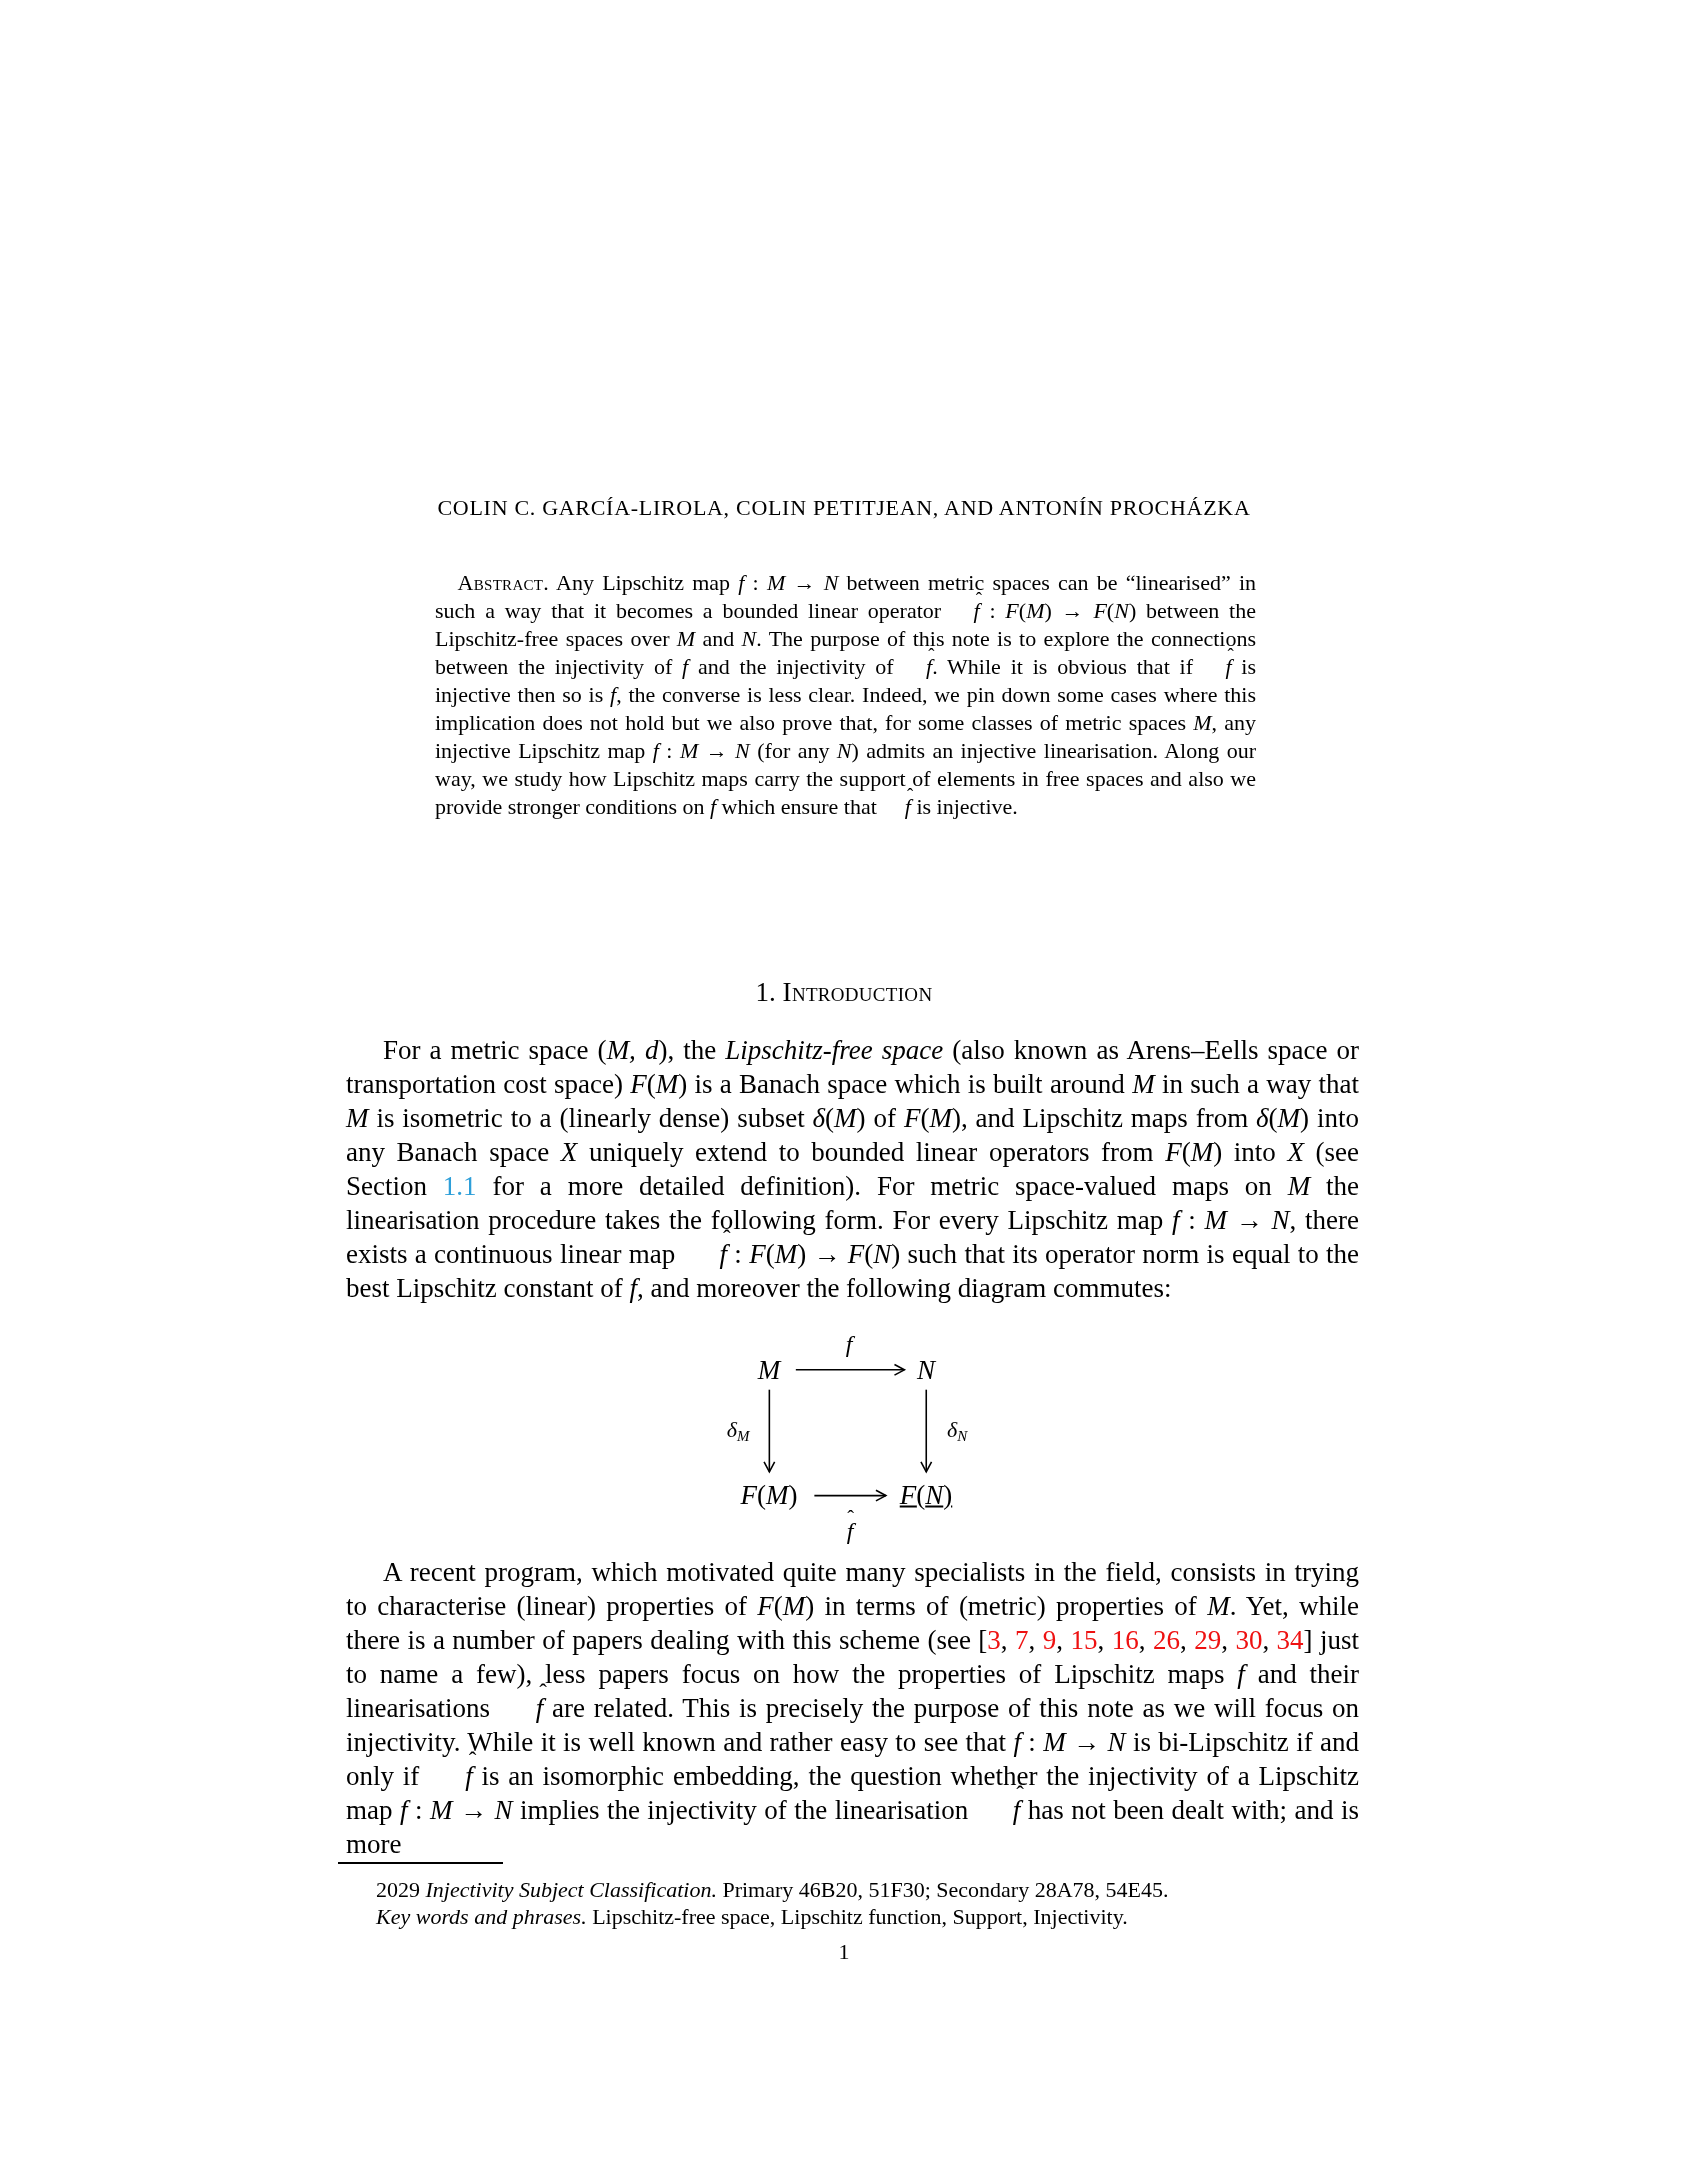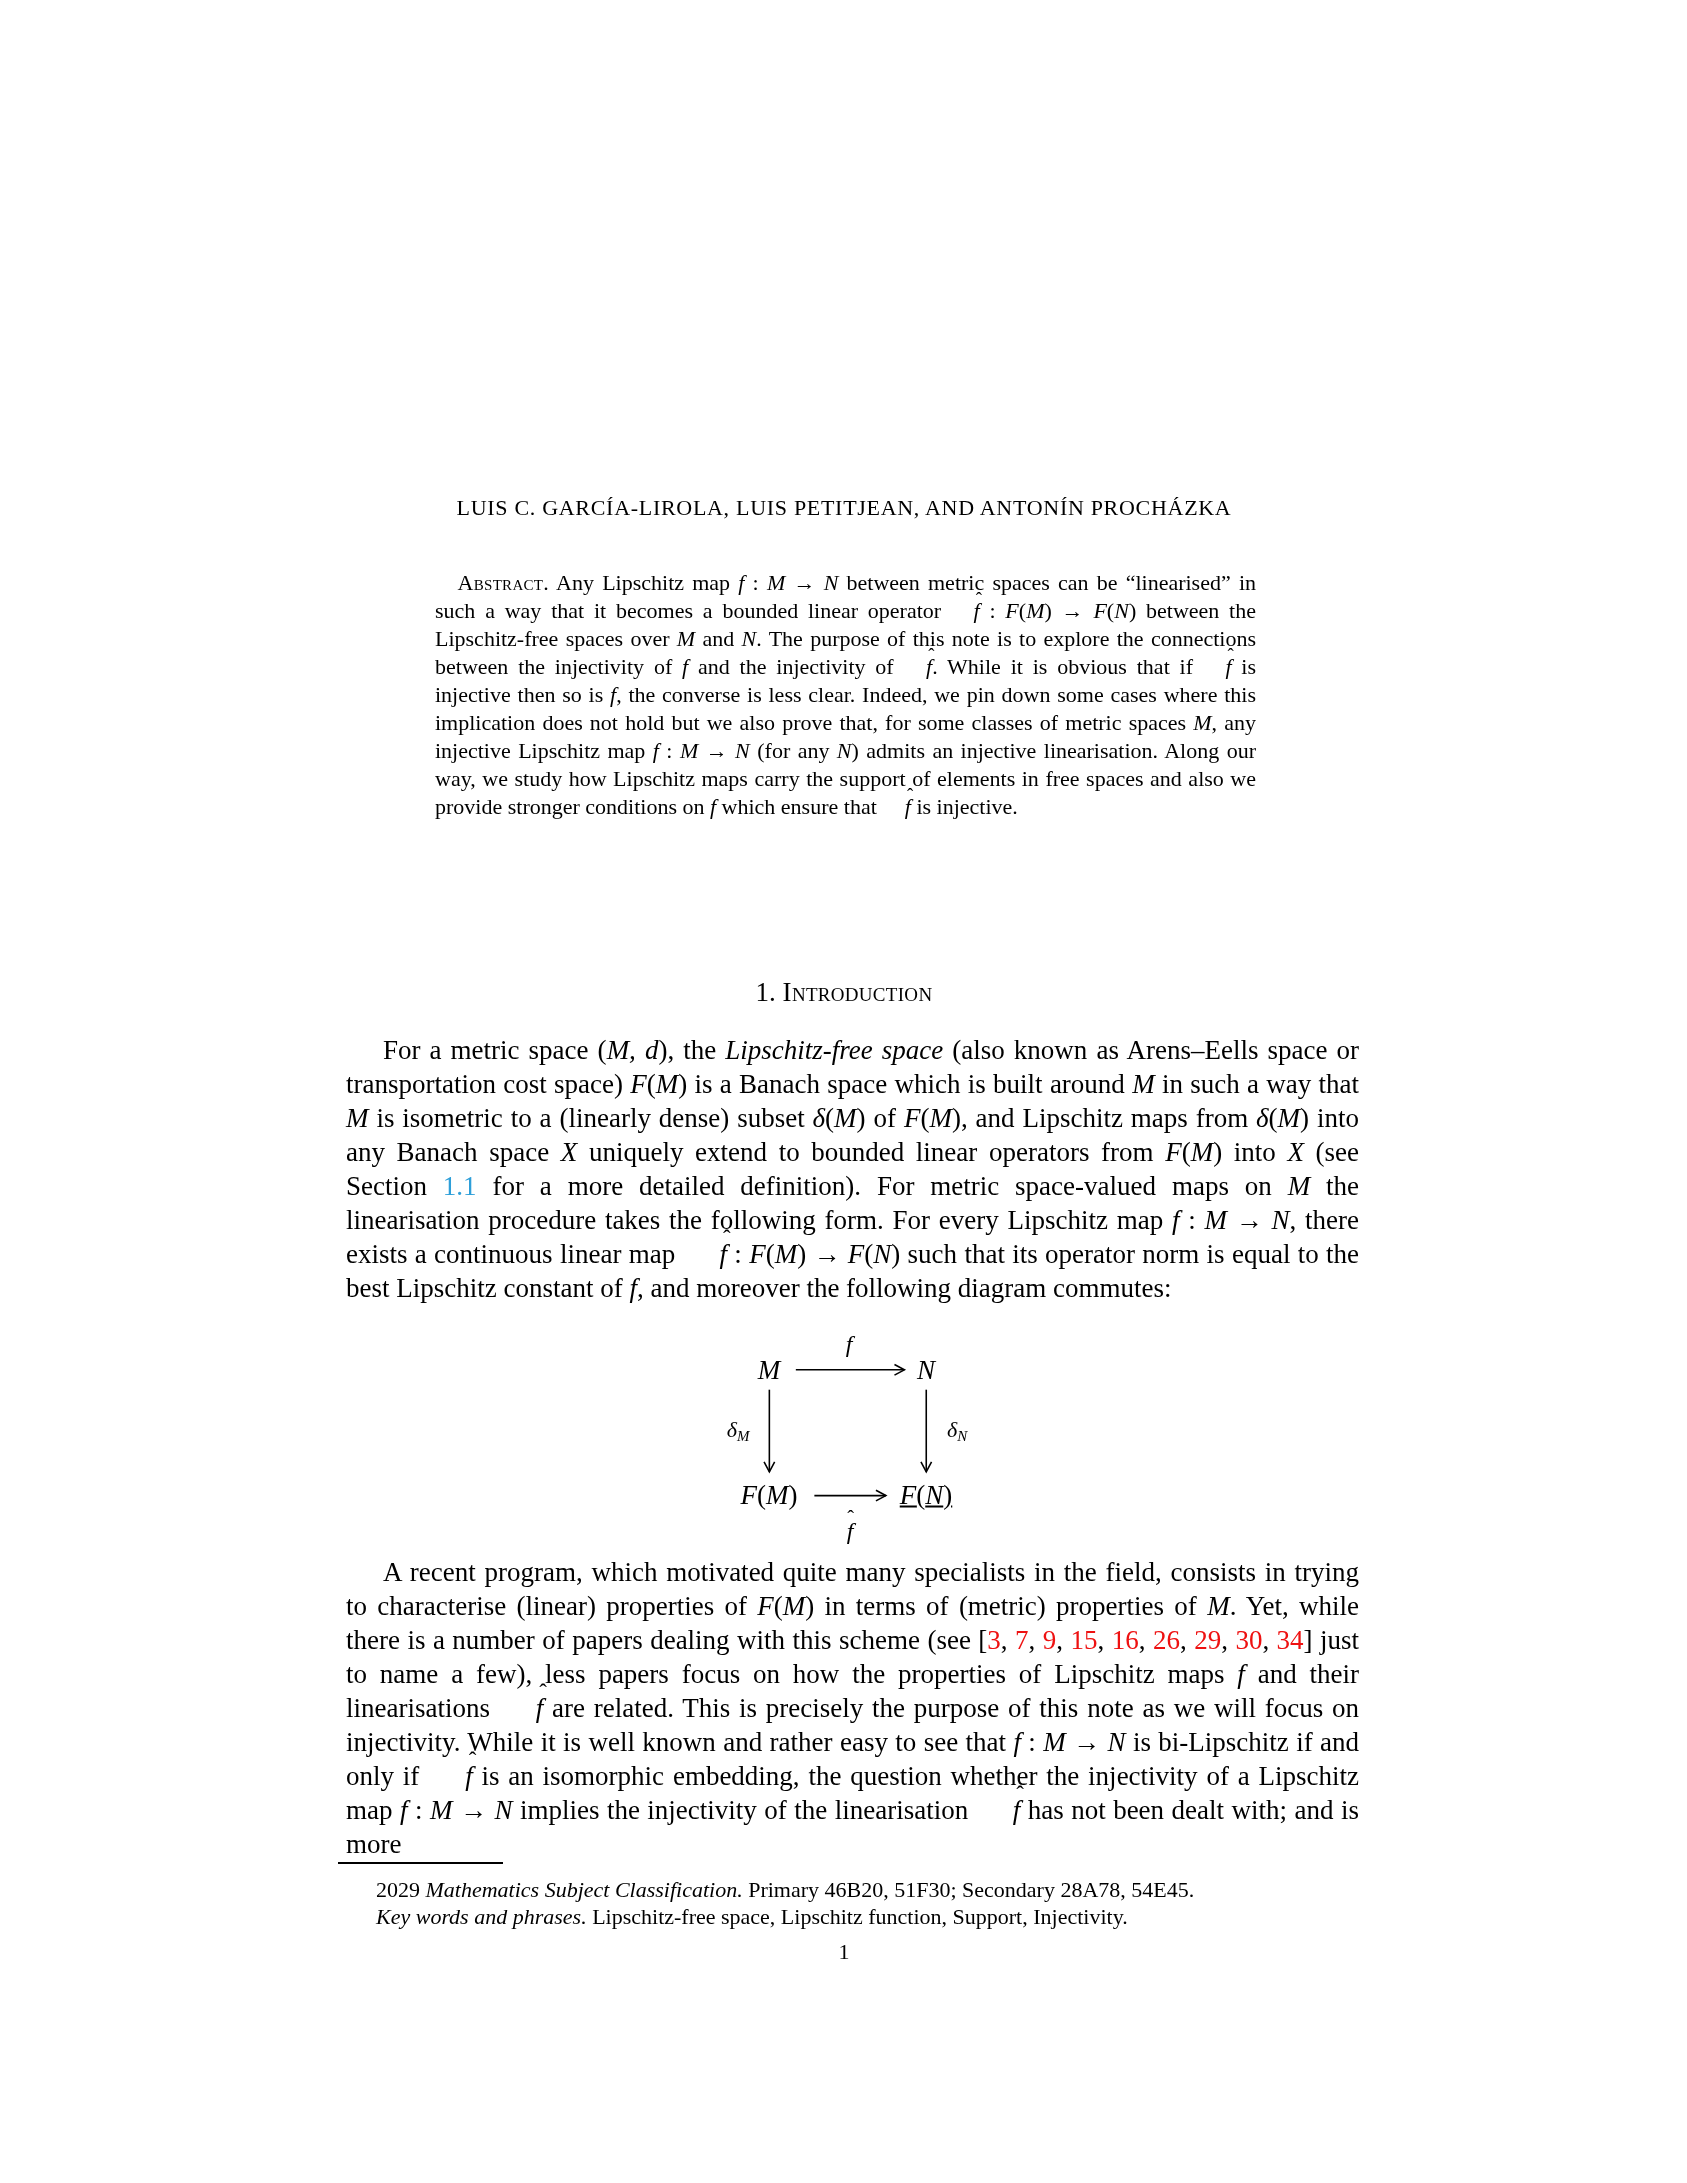--- a/index.html
+++ b/index.html
@@ -129,21 +129,21 @@
     text-align: center;
     font-size: 22px;
   }
 </style>
 </head>
 <body>
 
 <div class="page">
 
 
-  <div class="authors">LUIS C. GARCÍA-LIROLA, LUIS PETITJEAN, AND ANTONÍN PROCHÁZKA</div>
+  <div class="authors">COLIN C. GARCÍA-LIROLA, COLIN PETITJEAN, AND ANTONÍN PROCHÁZKA</div>
 
   <p class="abstract"><span class="abstract-label">Abstract.</span> <span><span>Any Lipschitz map </span><span class="r-i">f</span><span> : </span><span class="r-i">M</span><span> → </span><span class="r-i">N</span><span> between metric spaces can be “linearised” in such a way that it becomes a bounded linear operator </span><span class="r-fhat">f</span><span> : </span><span class="r-cal">F</span><span>(</span><span class="r-i">M</span><span>) → </span><span class="r-cal">F</span><span>(</span><span class="r-i">N</span><span>) between the Lipschitz-free spaces over </span><span class="r-i">M</span><span> and </span><span class="r-i">N</span><span>. The purpose of this note is to explore the connections between the injectivity of </span><span class="r-i">f</span><span> and the injectivity of </span><span class="r-fhat">f</span><span>. While it is obvious that if </span><span class="r-fhat">f</span><span> is injective then so is </span><span class="r-i">f</span><span>, the converse is less clear. Indeed, we pin down some cases where this implication does not hold but we also prove that, for some classes of metric spaces </span><span class="r-i">M</span><span>, any injective Lipschitz map </span><span class="r-i">f</span><span> : </span><span class="r-i">M</span><span> → </span><span class="r-i">N</span><span> (for any </span><span class="r-i">N</span><span>) admits an injective linearisation. Along our way, we study how Lipschitz maps carry the support of elements in free spaces and also we provide stronger conditions on </span><span class="r-i">f</span><span> which ensure that </span><span class="r-fhat">f</span><span> is injective.</span></span></p>
 
   <h2 class="section-heading"><span>1. </span><span class="r-sc">Introduction</span></h2>
 
   <p class="body-par para1"><span>For a metric space (</span><span class="r-i">M, d</span><span>), the </span><span class="r-i">Lipschitz-free space</span><span> (also known as Arens–Eells space or transportation cost space) </span><span class="r-cal">F</span><span>(</span><span class="r-i">M</span><span>) is a Banach space which is built around </span><span class="r-i">M</span><span> in such a way that </span><span class="r-i">M</span><span> is isometric to a (linearly dense) subset </span><span class="r-i">δ</span><span>(</span><span class="r-i">M</span><span>) of </span><span class="r-cal">F</span><span>(</span><span class="r-i">M</span><span>), and Lipschitz maps from </span><span class="r-i">δ</span><span>(</span><span class="r-i">M</span><span>) into any Banach space </span><span class="r-i">X</span><span> uniquely extend to bounded linear operators from </span><span class="r-cal">F</span><span>(</span><span class="r-i">M</span><span>) into </span><span class="r-i">X</span><span> (see Section </span><span class="r-link">1.1</span><span> for a more detailed definition). For metric space-valued maps on </span><span class="r-i">M</span><span> the linearisation procedure takes the following form. For every Lipschitz map </span><span class="r-i">f</span><span> : </span><span class="r-i">M</span><span> → </span><span class="r-i">N</span><span>, there exists a continuous linear map </span><span class="r-fhat">f</span><span> : </span><span class="r-cal">F</span><span>(</span><span class="r-i">M</span><span>) → </span><span class="r-cal">F</span><span>(</span><span class="r-i">N</span><span>) such that its operator norm is equal to the best Lipschitz constant of </span><span class="r-i">f</span><span>, and moreover the following diagram commutes:</span></p>
 
   <figure class="diagram">
     <svg width="331" height="212" viewBox="0 0 500 320">
       <defs>
@@ -163,20 +163,20 @@
     <span class="dlabel l-top"><span class="r-i">f</span></span>
     <span class="dlabel l-left"><span class="r-i">δ</span><span class="r-sub">M</span></span>
     <span class="dlabel l-right"><span class="r-i">δ</span><span class="r-sub">N</span></span>
     <span class="dlabel l-bottom"><span class="r-fhat">f</span></span>
   </figure>
 
   <p class="body-par para2"><span>A recent program, which motivated quite many specialists in the field, consists in trying to characterise (linear) properties of </span><span class="r-cal">F</span><span>(</span><span class="r-i">M</span><span>) in terms of (metric) properties of </span><span class="r-i">M</span><span>. Yet, while there is a number of papers dealing with this scheme (see [</span><span class="r-cite">3</span><span>, </span><span class="r-cite">7</span><span>, </span><span class="r-cite">9</span><span>, </span><span class="r-cite">15</span><span>, </span><span class="r-cite">16</span><span>, </span><span class="r-cite">26</span><span>, </span><span class="r-cite">29</span><span>, </span><span class="r-cite">30</span><span>, </span><span class="r-cite">34</span><span>] just to name a few), less papers focus on how the properties of Lipschitz maps </span><span class="r-i">f</span><span> and their linearisations </span><span class="r-fhat">f</span><span> are related. This is precisely the purpose of this note as we will focus on injectivity. While it is well known and rather easy to see that </span><span class="r-i">f</span><span> : </span><span class="r-i">M</span><span> → </span><span class="r-i">N</span><span> is bi-Lipschitz if and only if </span><span class="r-fhat">f</span><span> is an isomorphic embedding, the question whether the injectivity of a Lipschitz map </span><span class="r-i">f</span><span> : </span><span class="r-i">M</span><span> → </span><span class="r-i">N</span><span> implies the injectivity of the linearisation </span><span class="r-fhat">f</span><span> has not been dealt with; and is more</span></p>
 
   <div class="footnote-rule"></div>
 
-  <p class="footnote fn1"><span>2029 </span><span class="r-i">Mathematics Subject Classification.</span><span> Primary 46B20, 51F30; Secondary 28A78, 54E45.</span></p>
+  <p class="footnote fn1"><span>2029 </span><span class="r-i">Injectivity Subject Classification.</span><span> Primary 46B20, 51F30; Secondary 28A78, 54E45.</span></p>
 
   <p class="footnote fn2"><span class="r-i">Key words and phrases.</span><span> Lipschitz-free space, Lipschitz function, Support, Injectivity.</span></p>
 
   <div class="page-number">1</div>
 
 </div>
 
 
 </body></html>

